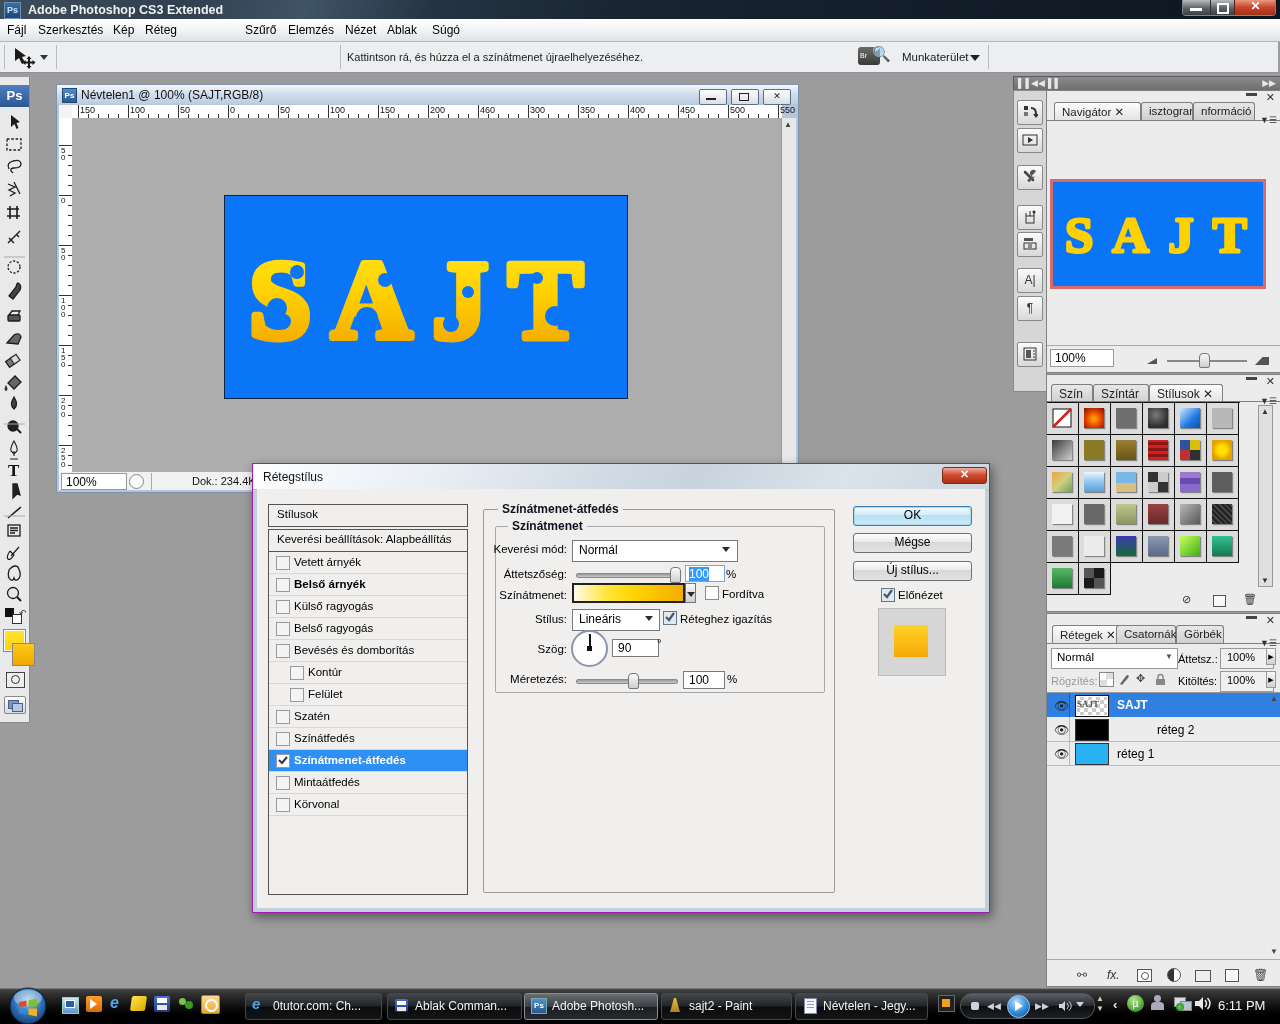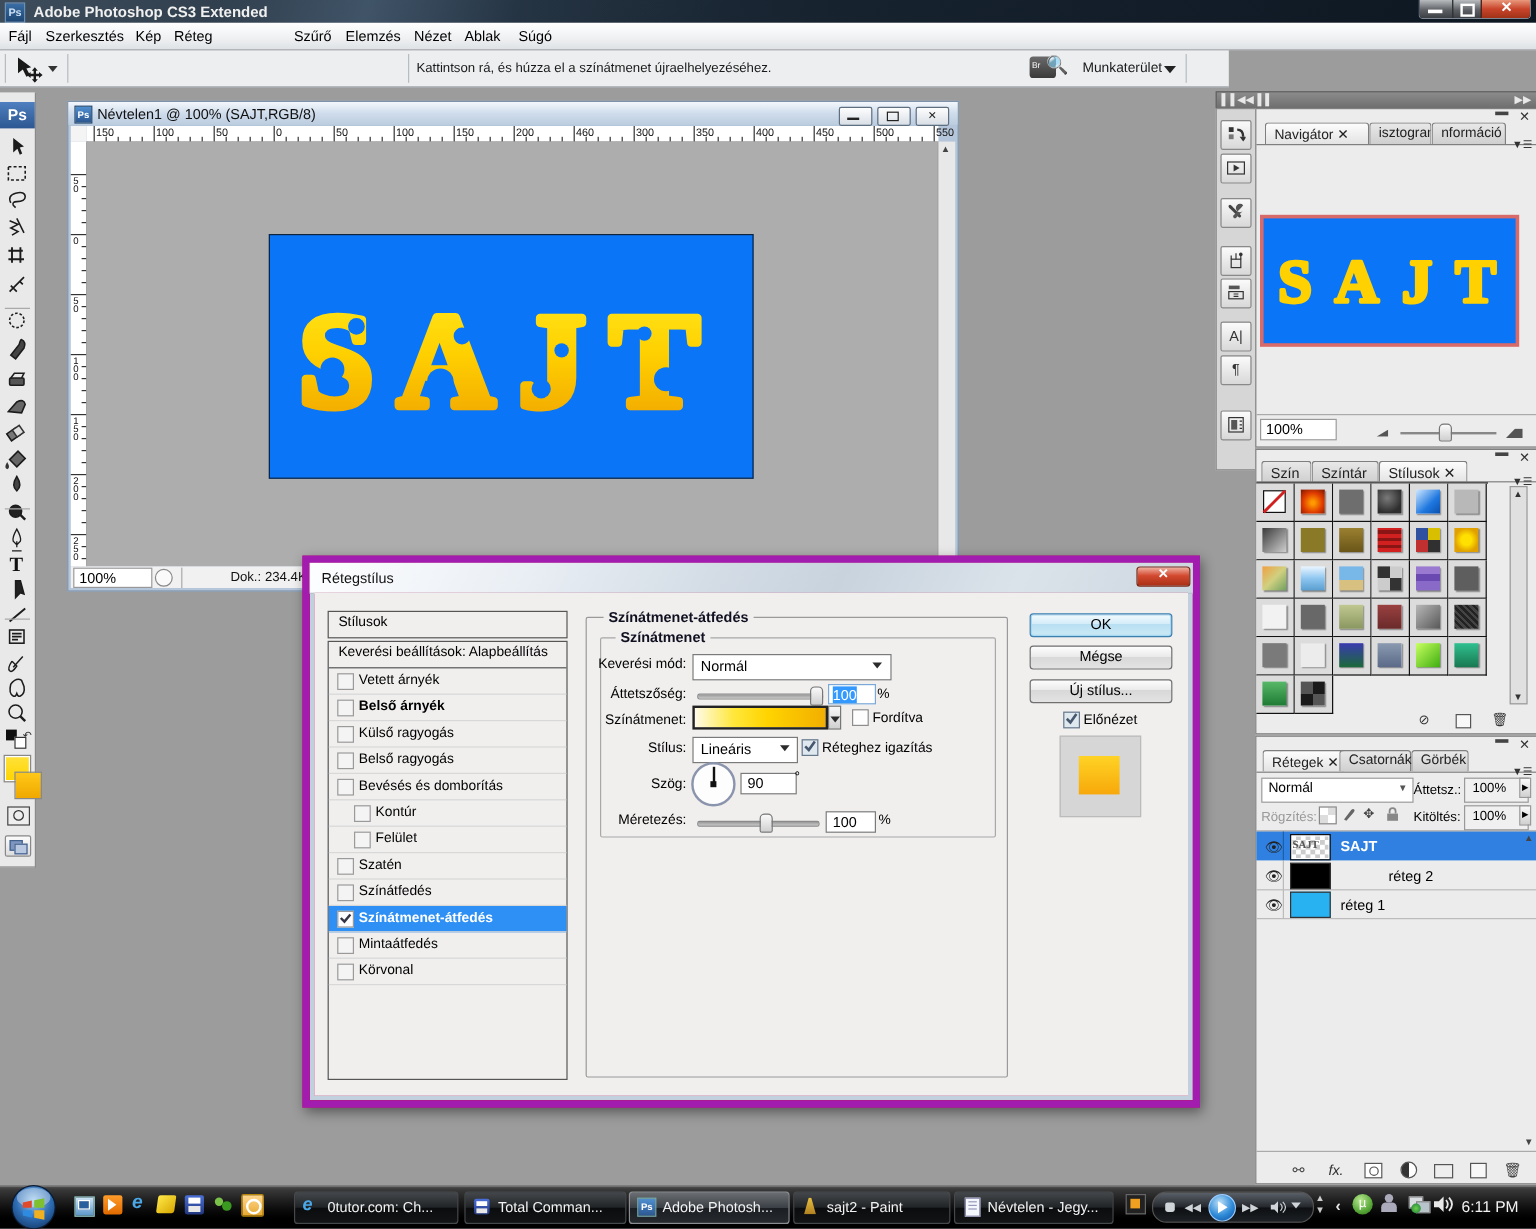--- a/index.html
+++ b/index.html
@@ -1,21 +1,21 @@
 <!DOCTYPE html>
 <html><head><meta charset="utf-8">
 <style>
 html,body{margin:0;padding:0;}
 body{width:1280px;height:1024px;overflow:hidden;font-family:"Liberation Sans",sans-serif;background:#9c9c9c;position:relative;}
 .abs{position:absolute;}
 
 #titlebar{left:0;top:0;width:1280px;height:19px;background:linear-gradient(100deg,#3e4d5c 0%,#243240 28%,#16222e 55%,#0d1722 100%);color:#fff;font-size:13px;}
 #menubar{left:0;top:19px;width:1280px;height:22px;background:linear-gradient(#ffffff,#eef0f2 60%,#dfe2e5);border-bottom:1px solid #b6b9bd;color:#000;font-size:12px;}
 #menubar span{display:inline-block;padding:3px 9px 0 9px;}
-#optbar{left:0;top:42px;width:1024px;height:30px;background:#eceef0;border-bottom:1px solid #8f9399;font-size:11.5px;color:#1a1a1a;}
+#optbar{left:0;top:42px;width:1278px;height:30px;background:#eceef0;border-bottom:1px solid #8f9399;font-size:11.5px;color:#1a1a1a;}
 .vsep{position:absolute;top:3px;bottom:3px;width:1px;background:#b9bcbf;}
 
 #toolbar{left:0;top:77px;width:29px;height:645px;background:#e9e9e9;border-right:1px solid #8a8a8a;border-bottom:1px solid #8a8a8a;}
 #pslogo{left:0;top:85px;width:29px;height:22px;background:linear-gradient(#4f7fc0,#2c5791);color:#fff;font-weight:bold;font-size:13px;text-align:center;line-height:22px;}
 
 #docwin{left:56px;top:84px;width:741px;height:407px;background:#b6c6da;border:1px solid #7e93ab;}
 #doctitle{left:0;top:0;width:100%;height:19px;background:linear-gradient(#f4f8fc,#cfdcec 50%,#bccddf);font-size:12px;color:#111;}
 .winbtn{position:absolute;top:4px;width:26px;height:14px;background:linear-gradient(#fdfdfd,#d9dfe6);border:1px solid #5f6f82;border-radius:2px;font-size:9px;line-height:12px;text-align:center;color:#222;}
 #hruler{left:15px;top:20px;right:16px;height:13px;background:#fff;border-bottom:1px solid #555;}
 #vruler{left:2px;top:33px;width:13px;bottom:20px;background:#fff;border-right:1px solid #555;}
@@ -26,21 +26,21 @@
 #bluecanvas{position:absolute;left:152px;top:77px;width:402px;height:202px;background:#0b75f7;border:1px solid #10233c;}
 
 #dockhead{left:1013px;top:76px;width:267px;height:13px;background:linear-gradient(#8b8b8b,#6f6f6f);border:1px solid #5a5a5a;color:#e8e8e8;}
 #ministrip{left:1013px;top:90px;width:32px;height:300px;background:#d6d6d6;border:1px solid #8a8a8a;}
 .mbtn{position:absolute;left:3px;width:24px;height:23px;background:linear-gradient(#fbfbfb,#d8d8d8);border:1px solid #898989;border-radius:2px;font-size:13px;text-align:center;line-height:22px;color:#333;}
 .panel{position:absolute;left:1046px;width:234px;background:#ececec;border:1px solid #808080;}
 .ptab{position:absolute;height:18px;background:linear-gradient(#fdfdfd,#e3e3e3);border:1px solid #7f7f7f;border-bottom:none;border-radius:3px 3px 0 0;font-size:12px;color:#222;padding:2px 7px 0 7px;box-sizing:border-box;}
 .ptab.inactive{background:linear-gradient(#e8e8e8,#cfcfcf);}
 .tabline{position:absolute;left:0;right:0;height:1px;background:#7f7f7f;}
 
-#dlg{left:252px;top:463px;width:736px;height:448px;background:#be185d;border:6px solid #a21caf;box-shadow:2px 4px 10px rgba(0,0,0,.45), inset 0 0 0 4px #c2cfdc;}
+#dlg{left:252px;top:463px;width:736px;height:448px;background:#4d7c0f;border:1px solid #a21caf;box-shadow:2px 4px 10px rgba(0,0,0,.45), inset 0 0 0 4px #c2cfdc;}
 #dlgtitle{left:0;top:0;width:100%;height:25px;background:linear-gradient(115deg,#fdfeff 0%,#e9eef4 25%,#d4dde6 45%,#c8d3de 60%,#dbe3ea 80%,#cdd7e0 100%);border-bottom:1px solid #b8c2cc;font-size:12px;color:#111;}
 #dlgbody{left:4px;top:25px;right:4px;bottom:4px;background:#f0efee;}
 .groupbox{position:absolute;border:1px solid #a8a8a8;border-radius:2px;}
 .glegend{position:absolute;top:-8px;background:#f0efee;font-weight:bold;font-size:12px;color:#101020;padding:0 4px;}
 .vbtn{position:absolute;width:117px;height:18px;background:linear-gradient(#fdfdfd,#eaeaea 45%,#d8d8d8 46%,#e3e3e3);border:1px solid #707070;border-radius:3px;font-size:12px;text-align:center;line-height:17px;color:#000;}
 .cb{position:absolute;width:12px;height:12px;background:#fdfdfd;border:1px solid #8d8d8d;}
 .field{position:absolute;background:#fff;border:1px solid #7a7a7a;font-size:12px;color:#000;}
 .ddarrow{position:absolute;width:0;height:0;border-left:4px solid transparent;border-right:4px solid transparent;border-top:5px solid #2b2b2b;}
 .slidertrack{position:absolute;height:3px;background:linear-gradient(#9a9a9a,#c9c9c9);border:1px solid #8a8a8a;border-radius:2px;}
 .sliderthumb{position:absolute;width:9px;height:14px;background:linear-gradient(#fafafa,#cfcfcf);border:1px solid #777;border-radius:4px 4px 2px 2px;}
@@ -791,21 +791,21 @@
       </div>
       <div class="tlabel">0tutor.com: Ch...</div>
     </div>
     <div class="tbtn" style="left:387px;width:133px;">
       <div class="ticon">
         <div style="position:absolute;left:1px;top:1px;width:13px;height:13px;background:linear-gradient(#4a6fd8,#22377e);border-radius:2px;">
           <div style="position:absolute;left:2px;top:2px;width:9px;height:4px;background:#fff;"></div>
           <div style="position:absolute;left:2px;top:8px;width:9px;height:4px;background:#e8e8e8;"></div>
         </div>
       </div>
-      <div class="tlabel">Total Comman...</div>
+      <div class="tlabel">Ablak Comman...</div>
     </div>
     <div class="tbtn" style="left:524px;width:132px;background:linear-gradient(#6a6e72,#3a3f45 50%,#1b1e22 52%,#26292d);border-color:#8a8e92;">
       <div class="ticon">
         <div style="position:absolute;left:0px;top:0px;width:14px;height:14px;background:linear-gradient(#4f8fd0,#2c5791);border:1px solid #7aa;color:#fff;font-size:8px;font-weight:bold;text-align:center;line-height:14px;">Ps</div>
       </div>
       <div class="tlabel">Adobe Photosh...</div>
     </div>
     <div class="tbtn" style="left:661px;width:129px;">
       <div class="ticon">
         <div style="position:absolute;left:2px;top:0px;width:10px;height:14px;background:linear-gradient(#e8c040,#b08020);clip-path:polygon(40% 0,60% 0,100% 100%,0 100%);"></div>

